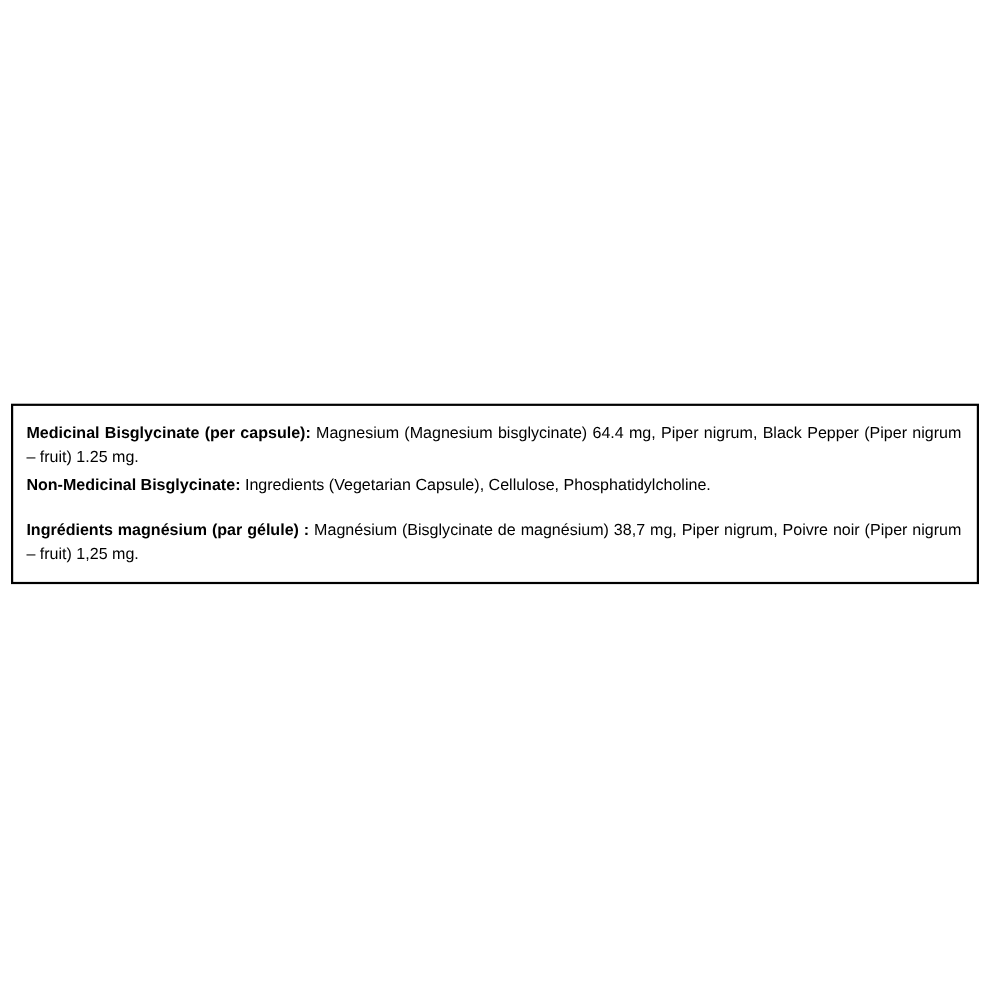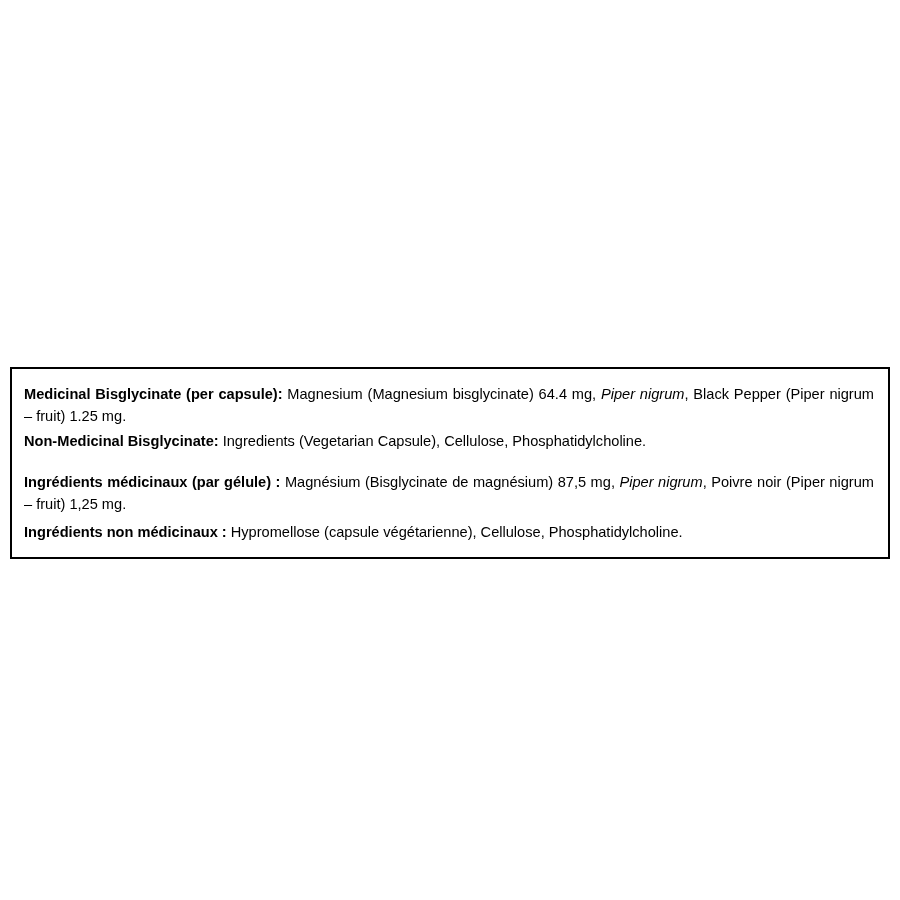--- a/index.html
+++ b/index.html
@@ -47,34 +47,32 @@
 
   .block.en-non {
     margin: 3px 0 0 0;
   }
 
   .lead {
     font-weight: bold;
   }
 
   .ital {
-    font-style: italic;
   }
 
   
   .block > span.body-text {
     display: inline;
   }
 </style>
 </head>
 <body>
 
 <div class="label-panel">
 
   <p class="block en"><span class="lead">Medicinal Bisglycinate (per capsule):</span><span class="body-text"> Magnesium (Magnesium bisglycinate) 64.4 mg, </span><span class="ital">Piper nigrum</span><span class="body-text">, Black Pepper (Piper nigrum – fruit) 1.25 mg.</span></p>
 
   <p class="block en-non"><span class="lead">Non-Medicinal Bisglycinate:</span><span class="body-text"> Ingredients (Vegetarian Capsule), Cellulose, Phosphatidylcholine.</span></p>
 
-  <p class="block fr-main"><span class="lead">Ingrédients médicinaux (par gélule) :</span><span class="body-text"> Magnésium (Bisglycinate de magnésium) 87,5 mg, </span><span class="ital">Piper nigrum</span><span class="body-text">, Poivre noir (Piper nigrum – fruit) 1,25 mg.</span></p>
+  <p class="block fr-main"><span class="lead">Ingrédients magnésium (par gélule) :</span><span class="body-text"> Magnésium (Bisglycinate de magnésium) 38,7 mg, </span><span class="ital">Piper nigrum</span><span class="body-text">, Poivre noir (Piper nigrum – fruit) 1,25 mg.</span></p>
 
-  <p class="block fr-non"><span class="lead">Ingrédients non médicinaux :</span><span class="body-text"> Hypromellose (capsule végétarienne), Cellulose, Phosphatidylcholine.</span></p>
 
 </div>
 
 </body></html>

